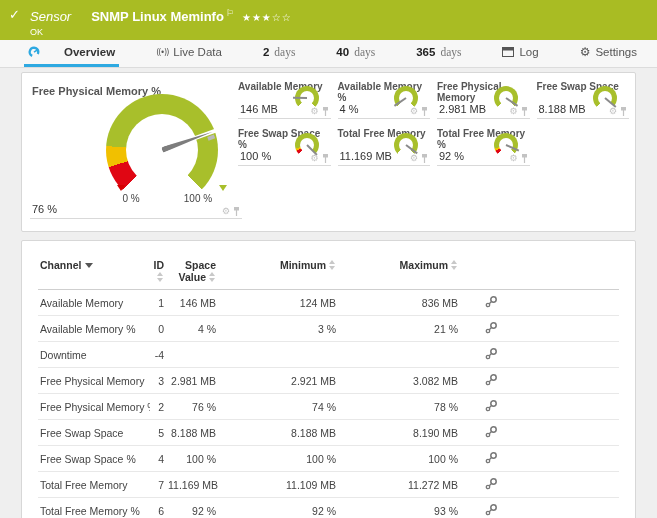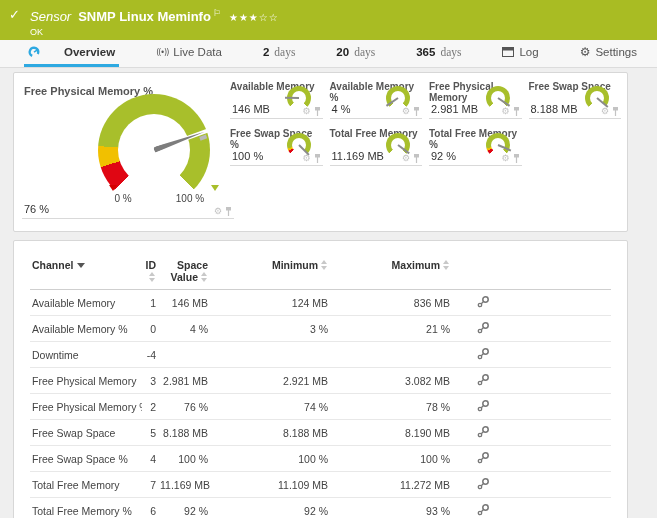--- a/index.html
+++ b/index.html
@@ -3,37 +3,37 @@
 <meta charset="utf-8">
 <style>
   * { margin:0; padding:0; box-sizing:border-box; }
   body { font-family:"Liberation Sans","DejaVu Sans",sans-serif; background:#e9e9e9; }
   .screen { position:relative; width:657px; height:518px; overflow:hidden; background:#efefef; }
 
   
   .sensor-header { position:relative; height:40px; background:#a9bc23; color:#fff; padding:6px 10px 0 30px; }
   .hdr-check { position:absolute; left:9px; top:7px; font-size:13px; font-weight:bold; color:#fff; font-family:"DejaVu Sans",sans-serif; }
   .hdr-line1 { font-size:13px; line-height:15px; white-space:nowrap; }
-  .hdr-kind { font-style:italic; font-weight:normal; margin-right:7px; }
+  .hdr-kind { font-style:italic; font-weight:normal; margin-right:20px; }
   .hdr-title { font-weight:bold;margin-top:20px; }
   .hdr-flag { font-size:9px; vertical-align:super; margin-left:2px; font-family:"DejaVu Sans",sans-serif; }
   .hdr-stars { font-size:10px; letter-spacing:1px; margin-left:8px; font-family:"DejaVu Sans",sans-serif; }
   .hdr-status { font-size:9px; font-weight:normal; margin-top:2px; }
 
   
   .tabbar { display:flex; align-items:stretch; height:28px; background:#f7f7f7; border-bottom:1px solid #dcdcdc; padding:0 16px 0 24px; justify-content:space-between; }
   .tab { display:flex; align-items:center; gap:5px; font-size:11.5px; color:#555; padding:0 4px; border-bottom:3px solid transparent; cursor:pointer; white-space:nowrap; }
   .tab.active { border-bottom-color:#2ea9e1; color:#333; font-weight:bold;gap:24px; }
   .tab .num { font-weight:bold; color:#222; }
   .tab .unit { color:#777;font-family:Liberation Serif, serif; }
   .ico-txt { font-family:"DejaVu Sans",sans-serif; font-size:8px; color:#555; letter-spacing:-1px; }
   .ico-gear { font-family:"DejaVu Sans",sans-serif; font-size:12px; color:#555; line-height:1; }
 
   
-  .card { position:absolute; left:13px; width:615px; background:#fff; border:1px solid #d7d7d7; border-radius:2px; }
+  .card { position:absolute; left:21px; width:615px; background:#fff; border:1px solid #d7d7d7; border-radius:2px; }
   .card-overview { top:72px; height:160px; }
   .card-table { top:240px; height:290px; }
 
   
   .big-tile { position:absolute; left:8px; top:8px; width:212px; height:138px; border-bottom:1px solid #d9d9d9; }
   .tile-title { font-size:10px; color:#555; font-weight:bold; }
   .big-tile .tile-title { position:absolute; left:2px; top:4px; font-size:11px; }
   .big-gauge { position:absolute; left:76px; top:13px; width:112px; height:112px; }
   .ring { position:absolute; inset:0; border-radius:50%; }
   .big-ring { background:conic-gradient(from 225deg, #e00613 0deg 27deg, #f1c000 27deg 49deg, #a8bf2b 49deg 270deg, transparent 270deg 360deg); }
@@ -97,21 +97,21 @@
     </div>
     <div class="tab">
       <span class="ico-txt">((•))</span>
       <span>Live Data</span>
     </div>
     <div class="tab">
       <span class="num">2</span>
         <span class="unit">days</span>
     </div>
     <div class="tab">
-      <span class="num">20</span>
+      <span class="num">40</span>
         <span class="unit">days</span>
     </div>
     <div class="tab">
       <span class="num">365</span>
         <span class="unit">days</span>
     </div>
     <div class="tab">
       <svg width="12" height="10" viewBox="0 0 12 10">
           <rect x="0.5" y="0.5" width="11" height="9" fill="none" stroke="#555"></rect>
           <rect x="0.5" y="0.5" width="11" height="3" fill="#555"></rect>

